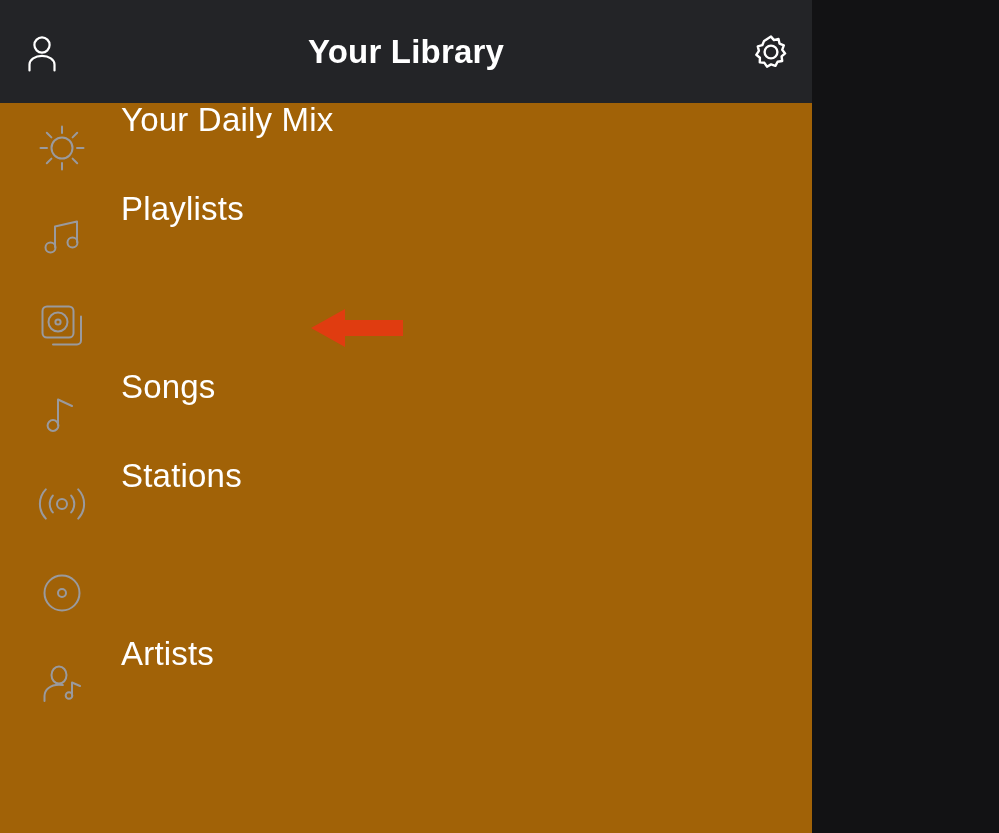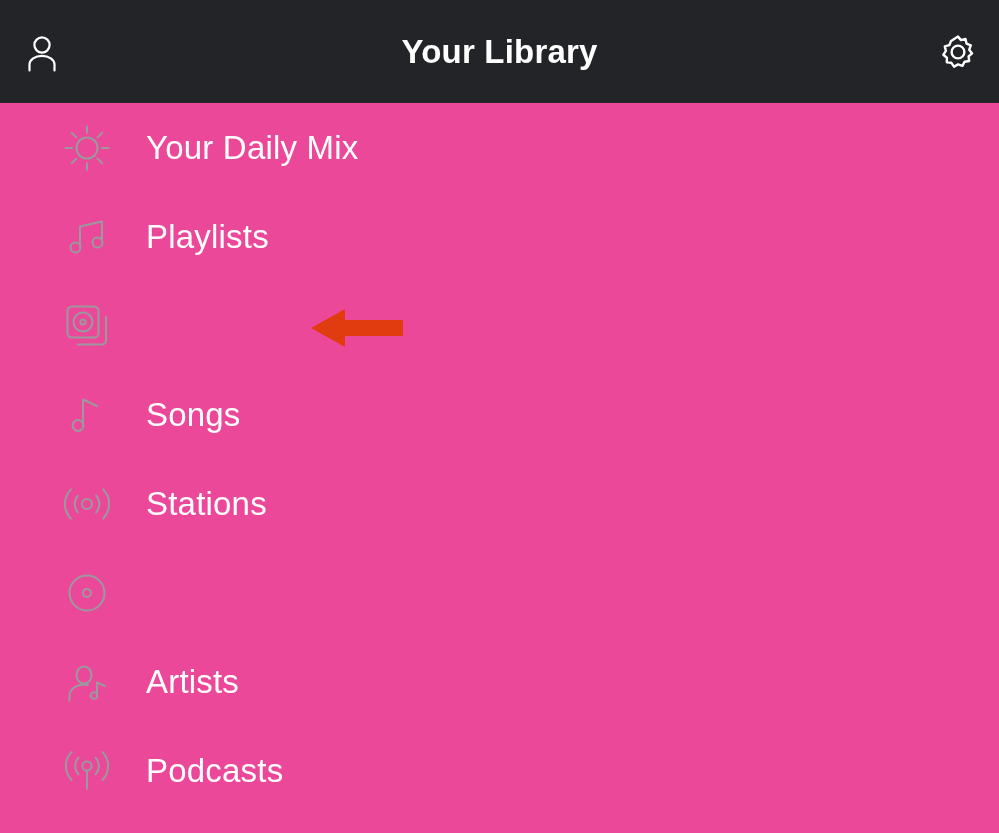--- a/index.html
+++ b/index.html
@@ -10,23 +10,23 @@
     width: 999px;
     height: 833px;
     background: #121214;
     font-family: "Liberation Sans", sans-serif;
     overflow: hidden;
     -webkit-font-smoothing: antialiased;
   }
 
   .app {
     position: relative;
-    width: 999px;
+    width: 812px;
     height: 833px;
-    background: #ec4899;
+    background: #a16207;
   }
 
   
   .header {
     position: relative;
     height: 103px;
     background: #232427;
     display: flex;
     align-items: center;
     justify-content: center;
@@ -51,23 +51,21 @@
 
   
   .list {
     position: relative;
     width: 100%;
   }
   .list-item {
     position: relative;
     height: 89px;
     display: flex;
-    align-items: center;
     cursor: pointer;
-    padding-left: 25px;
   }
   .item-icon {
     width: 62px;
     min-width: 62px;
     margin-left: 31px;
     display: flex;
     align-items: center;
     justify-content: center;
     line-height: 0;
   }
@@ -193,33 +191,20 @@
         <svg width="50" height="50" viewBox="0 0 50 50" fill="none" stroke="#9a9a9e" stroke-width="2" stroke-linecap="round" stroke-linejoin="round">
           <path d="M14.5 18 a7.5 8.5 0 1 1 15 0 c0 5.2 -3.5 8.5 -7.5 8.5 c-4 0 -7.5 -3.3 -7.5 -8.5z"></path>
           <path d="M7.5 44 V39 c0 -6.4 6 -11.2 14.5 -11.2 c1.3 0 2.6 0.1 3.8 0.3"></path>
           <path d="M35 38 V25.5 L43 29"></path>
           <circle cx="32" cy="38.5" r="3.3"></circle>
         </svg>
       </span>
       <span class="item-label">Artists</span>
     </div>
 
-    <div class="list-item">
-      <span class="item-icon">
-        <svg width="52" height="52" viewBox="0 0 52 52" fill="none" stroke="#9a9a9e" stroke-width="2" stroke-linecap="round">
-          <circle cx="26" cy="21" r="4.6"></circle>
-          <line x1="26" y1="26" x2="26" y2="44"></line>
-          <path d="M17.4 12.8 a12 12 0 0 0 0 16.4"></path>
-          <path d="M34.6 12.8 a12 12 0 0 1 0 16.4"></path>
-          <path d="M10.6 7.0 a20 20 0 0 0 0 28"></path>
-          <path d="M41.4 7.0 a20 20 0 0 1 0 28"></path>
-        </svg>
-      </span>
-      <span class="item-label">Podcasts</span>
-    </div>
 
   </div>
 
   <div class="annotation-arrow">
     <svg width="92" height="42" viewBox="0 0 92 42">
       <polygon points="0,21 34,2 34,13 92,13 92,29 34,29 34,40" fill="#e03c10"></polygon>
     </svg>
   </div>
 
 </div>

